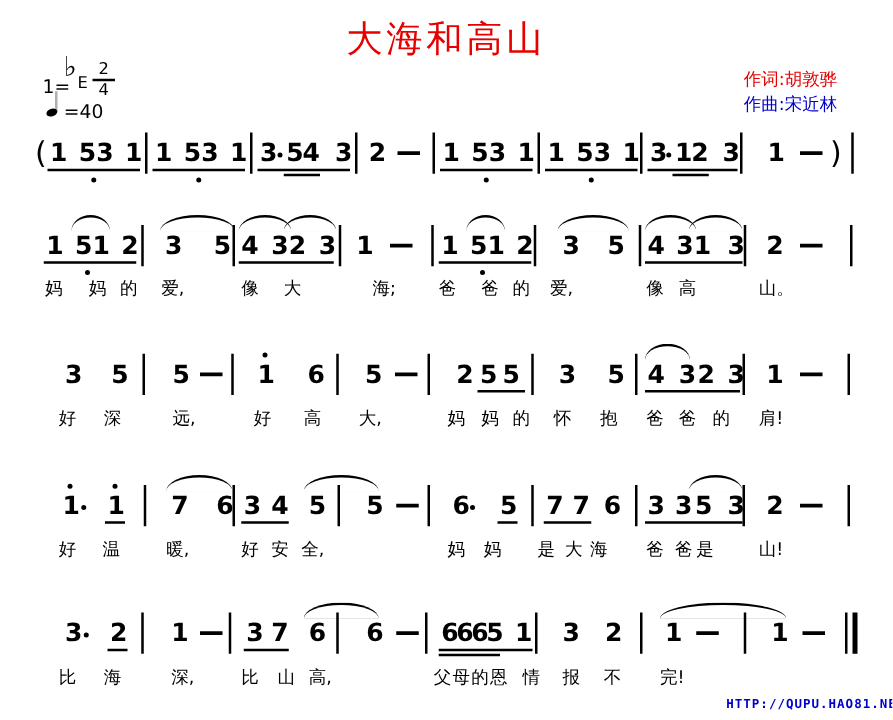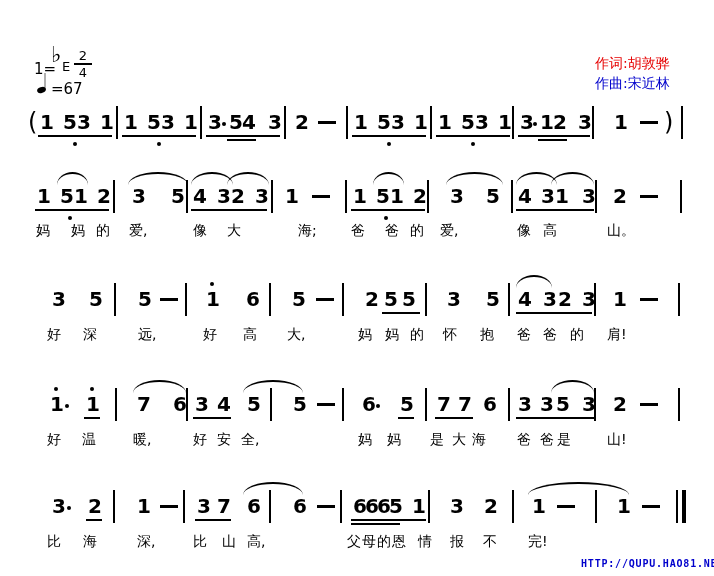--- a/index.html
+++ b/index.html
@@ -43,35 +43,36 @@
   
   .wm-site{position:absolute;left:576px;top:541px;font-size:13px;font-weight:700;letter-spacing:.5px;color:var(--ink);}
   .wm-url{position:absolute;left:581px;top:558px;font:700 10px "DejaVu Sans Mono",monospace;
           letter-spacing:.8px;color:var(--blue);text-decoration:none;}
 </style>
 </head>
 <body>
 
 <div class="sheet">
 
+  <div class="title">大海和高山</div>
 
   <div class="keysig">
     <span class="k-pre">1=</span>
     <span class="k-flat">♭</span>
     <span class="k-let">E</span>
     <span class="k-frac">
       <span class="k-num">2</span>
       <span class="k-den">4</span>
     </span>
   </div>
 
   <div class="tempo">
     <span class="t-stem"></span>
     <span class="t-head"></span>
-    <span class="t-eq">=67</span>
+    <span class="t-eq">=40</span>
   </div>
 
   <div class="credit lyr">作词:胡敦骅</div>
   <div class="credit cmp">作曲:宋近林</div>
 
   <div id="score">
       <div class="paren" style="left: 28px; top: 109px;">(</div>
       <div class="note" style="left: 40px; top: 112px;">1</div>
       <div class="note" style="left: 63px; top: 112px;">5</div>
       <div class="note" style="left: 77px; top: 112px;">3</div>

